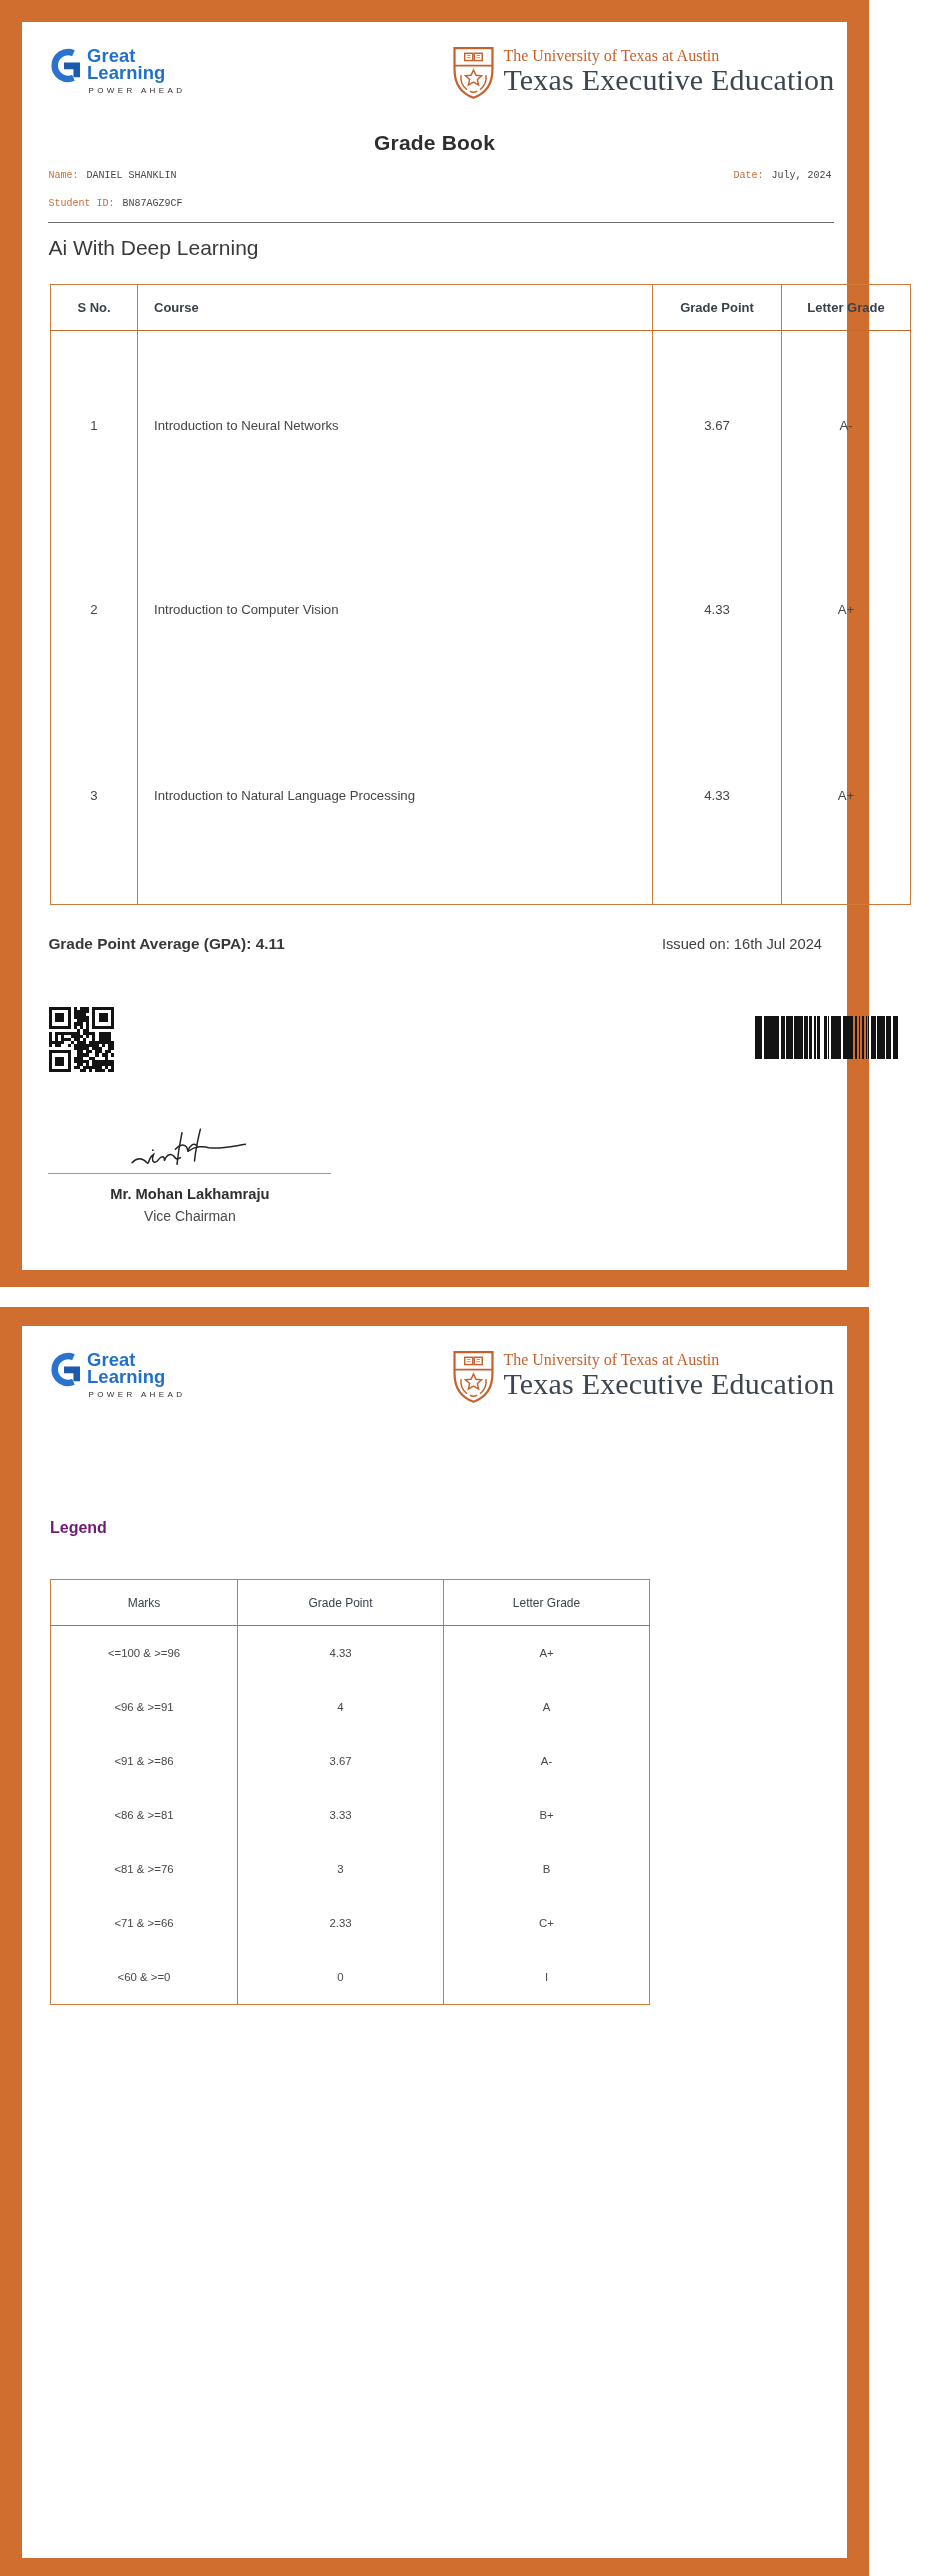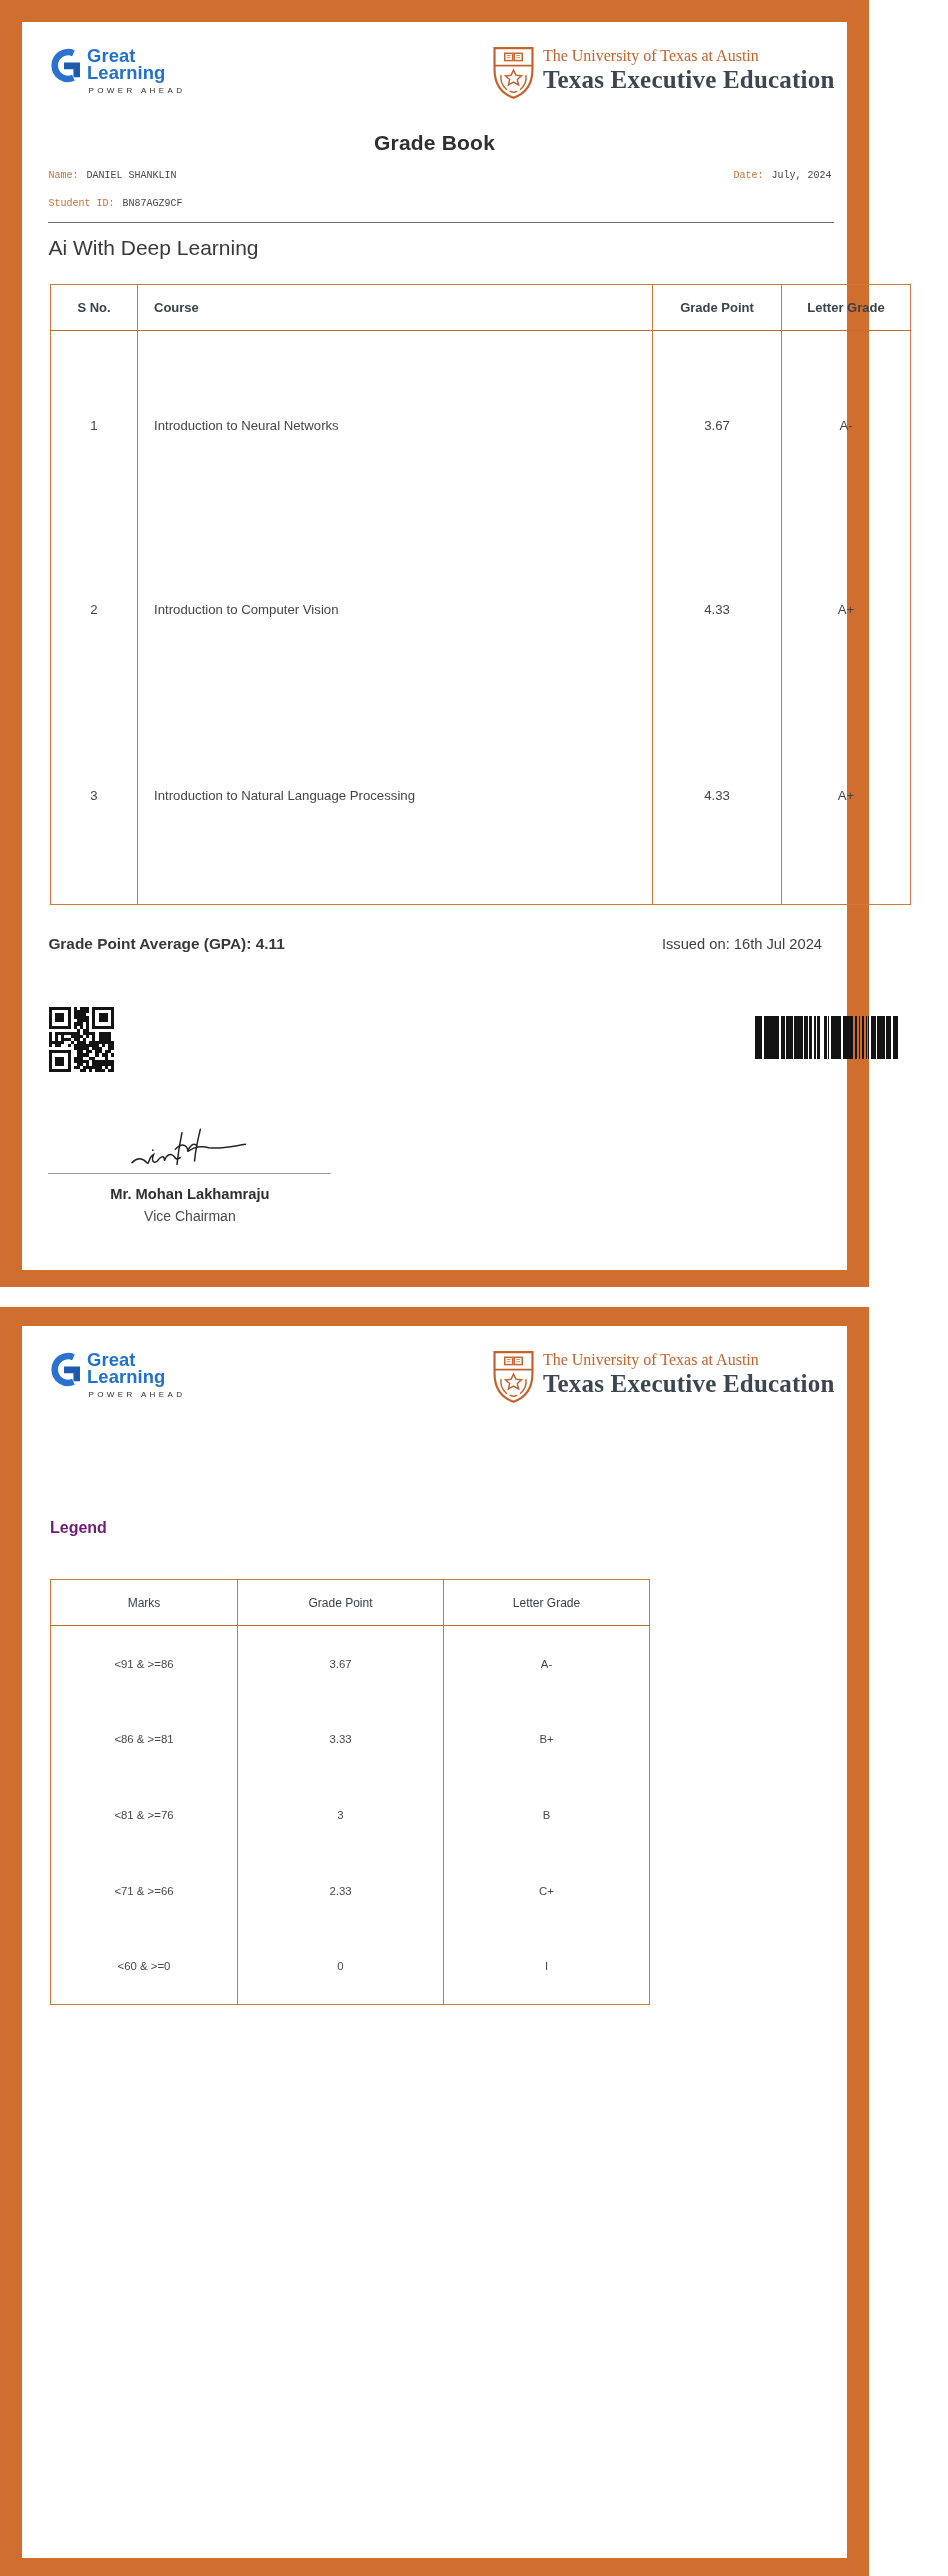--- a/index.html
+++ b/index.html
@@ -23,21 +23,21 @@
 
   
   .gl-logo{position:absolute;left:26.4px;top:25px;display:flex;align-items:flex-start;gap:6.6px;}
   .gl-mark{width:32px;height:37px;flex:0 0 auto;}
   .gl-name{font-weight:700;color:var(--gl-blue);font-size:18.4px;line-height:17px;letter-spacing:0.1px;}
   .gl-tagline{margin-top:5.1px;padding-left:1.5px;font-size:8px;font-weight:500;letter-spacing:3.4px;color:#2d2d2d;}
 
   .ut-logo{position:absolute;right:12.5px;top:23.5px;display:flex;align-items:flex-start;gap:8px;}
   .ut-shield{width:43px;height:54px;flex:0 0 auto;}
   .ut-l1{font-family:"Liberation Serif",serif;color:var(--ut-orange);font-size:16px;line-height:19px;}
-  .ut-l2{font-family:"Liberation Serif",serif;color:var(--ut-dark);font-size:25px;line-height:29px;letter-spacing:0.2px;font-weight:bold;}
+  .ut-l2{font-family:"Liberation Serif",serif;color:var(--ut-dark);font-size:30px;line-height:29px;letter-spacing:0.2px;}
 
   
   .doc-title{position:absolute;top:109px;left:0;width:100%;text-align:center;
              font-size:21px;font-weight:700;color:#2E2E2E;letter-spacing:0.2px;}
   .meta-row{position:absolute;font-size:10px;font-family:Liberation Mono, monospace;}
   .meta-label{color:var(--label-orange);margin-right:8px;}
   .meta-value{color:#474747;}
   .row-name{left:26.4px;top:148px;}
   .row-date{right:15.4px;top:148px;}
   .row-sid{left:26.4px;top:176px;}
@@ -578,20 +578,30 @@
       </colgroup>
     <thead>
       <tr>
         <th>Marks</th>
         <th>Grade Point</th>
         <th>Letter Grade</th>
       </tr>
     </thead>
     <tbody data-rows="page2.table.rows">
         <tr>
+          <td>&lt;=100 &amp; &gt;=96</td>
+          <td>4.33</td>
+          <td>A+</td>
+        </tr>
+        <tr>
+          <td>&lt;96 &amp; &gt;=91</td>
+          <td>4</td>
+          <td>A</td>
+        </tr>
+        <tr>
           <td>&lt;91 &amp; &gt;=86</td>
           <td>3.67</td>
           <td>A-</td>
         </tr>
         <tr>
           <td>&lt;86 &amp; &gt;=81</td>
           <td>3.33</td>
           <td>B+</td>
         </tr>
         <tr>

